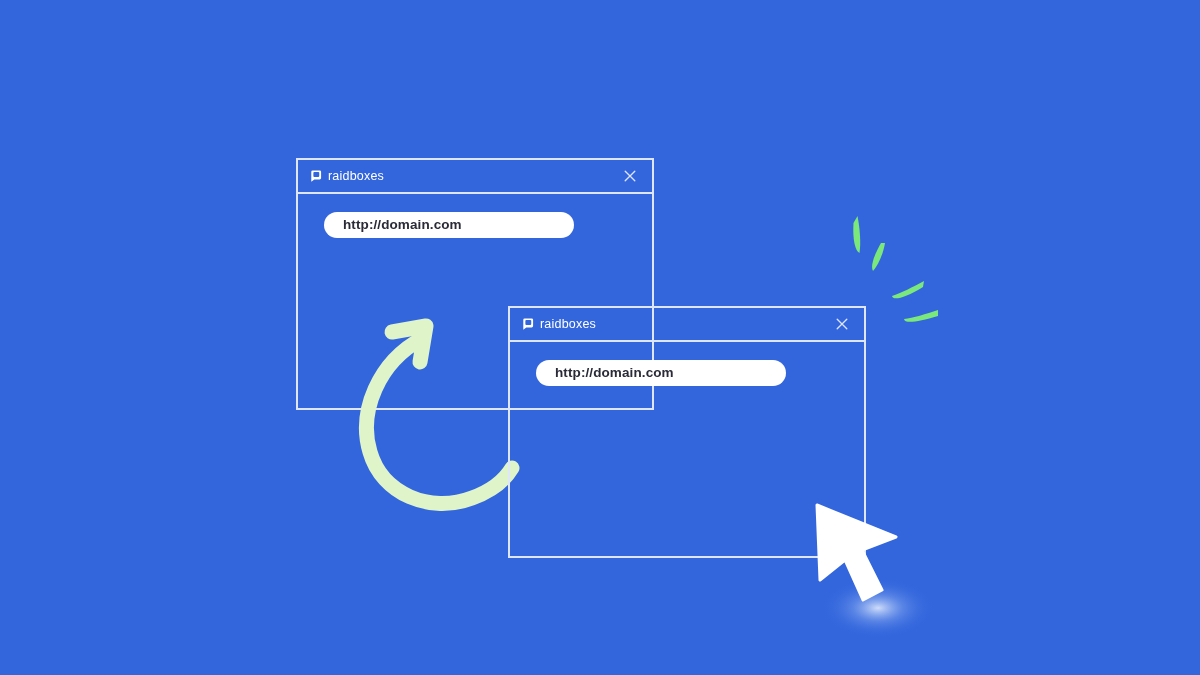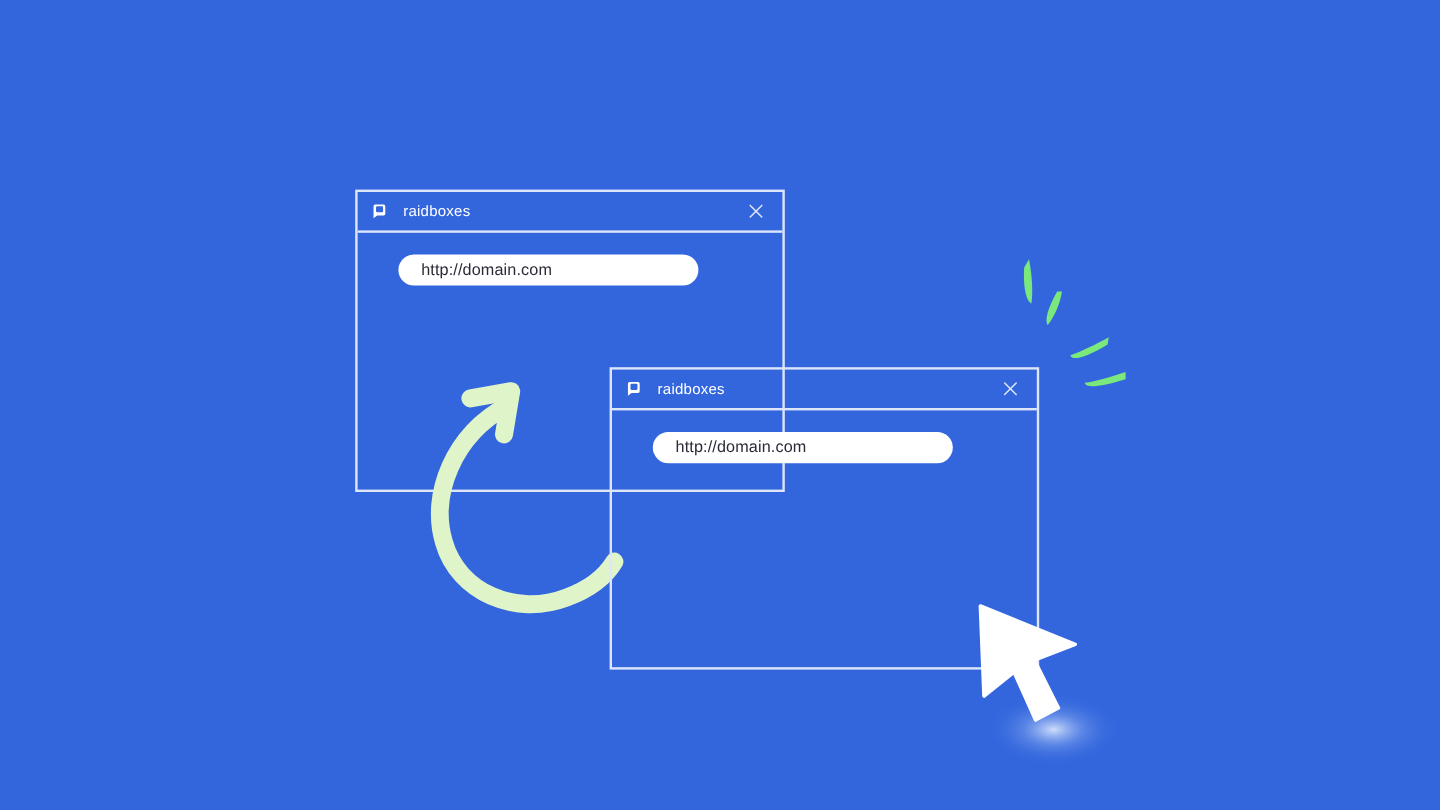--- a/index.html
+++ b/index.html
@@ -44,21 +44,21 @@
     border-bottom: 2px solid #DDE6FA;
     display: flex;
     align-items: center;
     justify-content: space-between;
     padding: 0 12px 0 11px;
   }
 
   .brand {
     display: flex;
     align-items: center;
-    gap: 13px;
+    gap: 5px;
   }
 
   .brand-mark { width: 14px; height: 14px; display: block; }
 
   .brand-name {
     color: #FFFFFF;
     font-size: 12.5px;
     letter-spacing: .2px;
     line-height: 1;
     white-space: nowrap;
@@ -69,21 +69,22 @@
     height: 20px;
     display: flex;
     align-items: center;
     justify-content: center;
   }
   .close-btn svg { width: 16px; height: 16px; display: block; }
 
   .win-body {
     flex: 1 1 auto;
     position: relative;
-    padding: 18px 0 0 34px;
+    padding: 18px 0 0 26px;
+    font-weight: bold;
   }
 
   .url-pill {
     width: 250px;
     height: 26px;
     border-radius: 13px;
     background: #FFFFFF;
     display: flex;
     align-items: center;
     padding-left: 19px;

